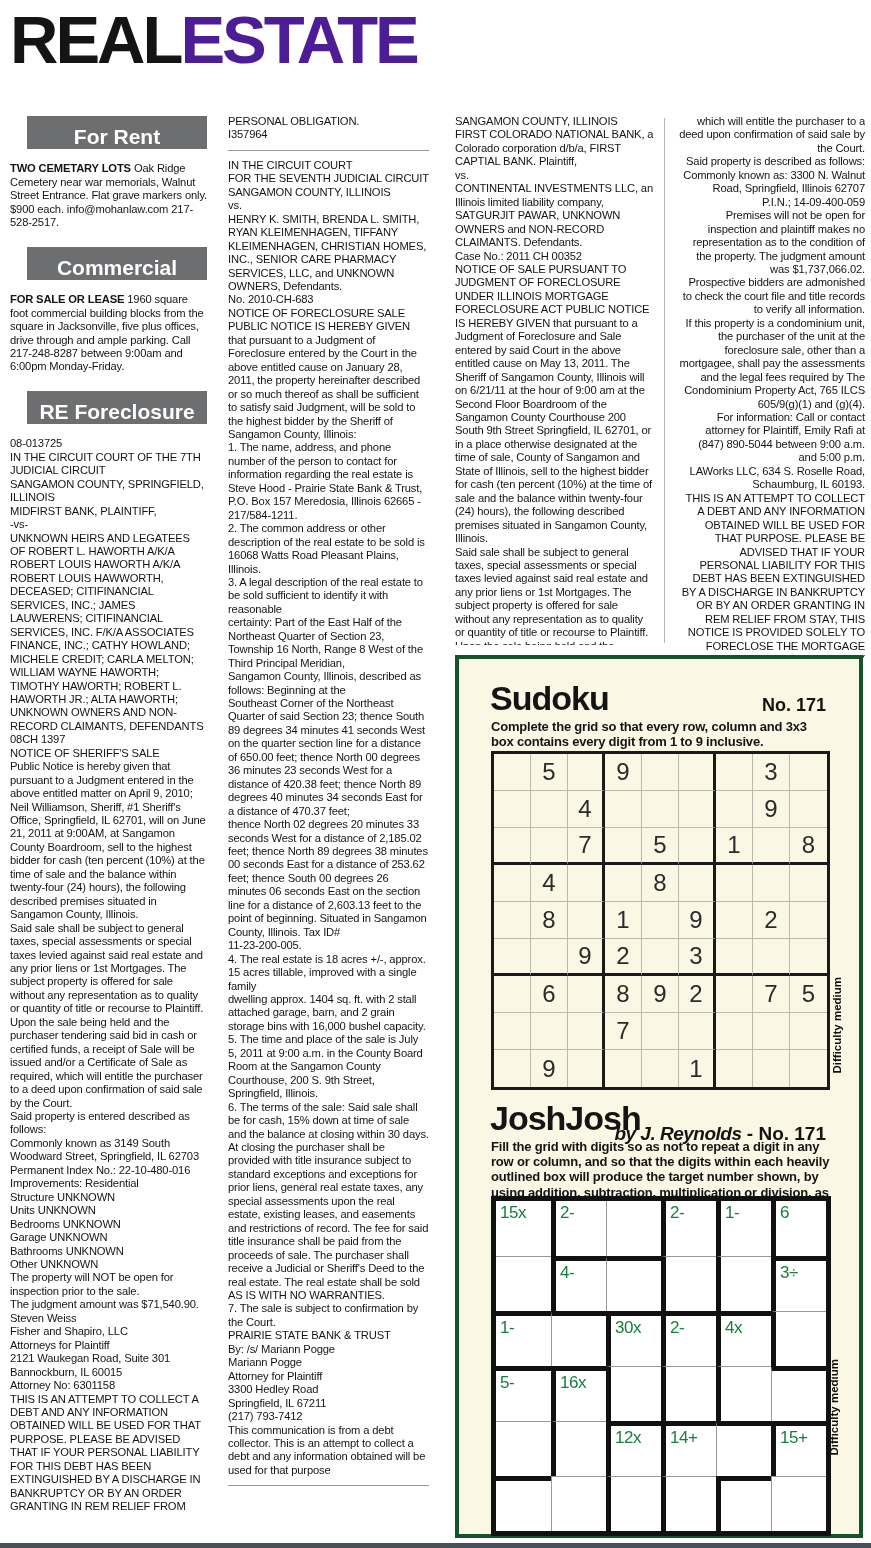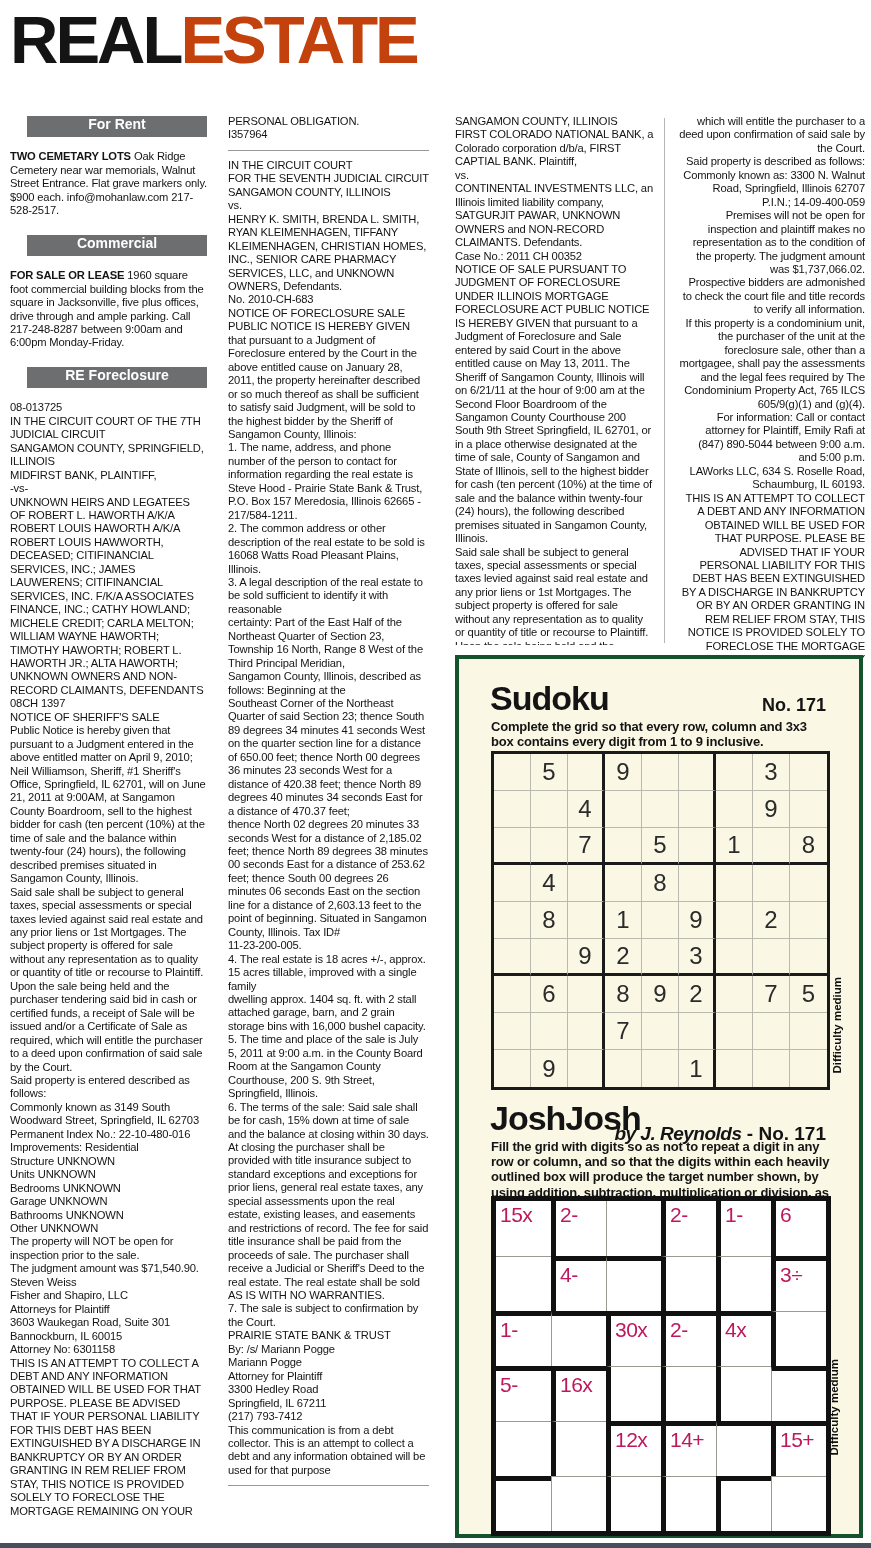--- a/index.html
+++ b/index.html
@@ -1,30 +1,30 @@
 <!DOCTYPE html>
 <html><head>
 <meta charset="utf-8">
 <style>
   html,body{margin:0;padding:0;background:#fff;}
   body{width:871px;height:1548px;position:relative;font-family:"Liberation Sans",sans-serif;color:#141414;overflow:hidden;}
 
   
   .masthead{position:absolute;left:10px;top:6px;font-size:67px;font-weight:bold;letter-spacing:-3px;line-height:1;}
-  .masthead .red{color:#c2410c;}
+  .masthead .red{color:#4c1d95;}
 
   
   .tcol{position:absolute;top:115px;font-size:11.2px;line-height:13.45px;letter-spacing:-0.15px;overflow:hidden;}
   #col1{left:10px;width:197px;height:1400px;top:116px;}
   #col2{left:228px;width:201px;height:1404px;}
   #col3{left:455px;width:200px;height:530px;}
   #col4{left:678px;width:187px;height:545px;text-align:right;}
   .tcol p{margin:0;}
   .tcol p b{font-weight:bold;}
-  .bar{background:#6d6e70;color:#fff;font-weight:bold;font-size:14px;text-align:center;padding:2px 0 6px;margin:0 0 13px 17px;letter-spacing:0;}
+  .bar{background:#6d6e70;color:#fff;font-weight:bold;font-size:21px;text-align:center;padding:14px 0 6px;margin:0 0 13px 17px;letter-spacing:0;}
   .bar.mt{margin-top:17px;}
   .hr{border:0;border-top:1px solid #999;margin:8px 0;}
 
   .vrule{position:absolute;left:664px;top:118px;width:1px;height:525px;background:#b5b5b5;}
 
   
   .pbox{position:absolute;left:455px;top:655px;width:408px;height:883px;background:#fbf7e5;border:4px solid #14532d;box-sizing:border-box;}
   .ptitle{position:absolute;left:31px;font-weight:bold;letter-spacing:-1px;font-size:34px;line-height:1;}
   .pnum{position:absolute;right:33px;font-weight:bold;font-size:18px;}
   .pinstr{position:absolute;left:32px;font-weight:bold;font-size:13px;line-height:15.2px;letter-spacing:-0.2px;}
@@ -36,21 +36,21 @@
   #sgrid{position:absolute;left:32px;top:92px;width:333px;height:333px;border:3px solid #1a1a1a;display:grid;grid-template-columns:repeat(9,37px);grid-template-rows:repeat(9,37px);background:#fbf7e5;}
   .scell{box-sizing:border-box;border-right:1px solid #b9b9ad;border-bottom:1px solid #b9b9ad;display:flex;align-items:center;justify-content:center;font-size:24px;color:#2b2b2b;}
   .scell.hr3{border-right:3px solid #1a1a1a;}
   .scell.hb3{border-bottom:3px solid #1a1a1a;}
   .scell.lastc{border-right:none;}
   .scell.lastr{border-bottom:none;}
 
   
   #kgrid{position:absolute;left:32px;top:537px;width:330px;height:330px;border:5px solid #111;display:grid;grid-template-columns:repeat(6,55px);grid-template-rows:repeat(6,55px);background:#fff;}
   .kcell{box-sizing:border-box;position:relative;background:#fff;}
-  .kcell .lab{position:absolute;left:4px;top:2px;font-size:21px;letter-spacing:-0.5px;color:#be185d;}
+  .kcell .lab{position:absolute;left:4px;top:2px;font-size:17px;letter-spacing:-0.5px;color:#15803d;}
   .bt-l{border-top:1px solid #9a9a92;} .bt-h{border-top:5px solid #111;}
   .bl-l{border-left:1px solid #9a9a92;} .bl-h{border-left:5px solid #111;}
 
   .vert{position:absolute;writing-mode:vertical-rl;transform:rotate(180deg);font-weight:bold;font-size:11.5px;letter-spacing:0;color:#111;}
   #sdiff{left:372px;top:318px;}
   #kdiff{left:369px;top:700px;}
 
   .footer-edge{position:absolute;left:0;bottom:0;width:871px;height:5px;background:#47505a;}
 </style>
 </head>
@@ -85,21 +85,21 @@
     <p>Units UNKNOWN</p>
     <p>Bedrooms UNKNOWN</p>
     <p>Garage UNKNOWN</p>
     <p>Bathrooms UNKNOWN</p>
     <p>Other UNKNOWN</p>
     <p>The property will NOT be open for inspection prior to the sale.</p>
     <p>The judgment amount was $71,540.90.</p>
     <p>Steven Weiss</p>
     <p>Fisher and Shapiro, LLC</p>
     <p>Attorneys for Plaintiff</p>
-    <p>3603 Waukegan Road, Suite 301</p>
+    <p>2121 Waukegan Road, Suite 301</p>
     <p>Bannockburn, IL 60015</p>
     <p>Attorney No: 6301158</p>
     <p>THIS IS AN ATTEMPT TO COLLECT A DEBT AND ANY INFORMATION OBTAINED WILL BE USED FOR THAT PURPOSE. PLEASE BE ADVISED THAT IF YOUR PERSONAL LIABILITY FOR THIS DEBT HAS BEEN EXTINGUISHED BY A DISCHARGE IN BANKRUPTCY OR BY AN ORDER GRANTING IN REM RELIEF FROM STAY, THIS NOTICE IS PROVIDED SOLELY TO FORECLOSE THE MORTGAGE REMAINING ON YOUR PROPERTY AND IS NOT AN ATTEMPT TO COLLECT THE DISCHARGED</p>
   </div>
 <div class="tcol" id="col2">
     <p>PERSONAL OBLIGATION.</p>
     <p>I357964</p>
     <div class="hr"></div>
     <p>IN THE CIRCUIT COURT</p>
     <p>FOR THE SEVENTH JUDICIAL CIRCUIT</p>

